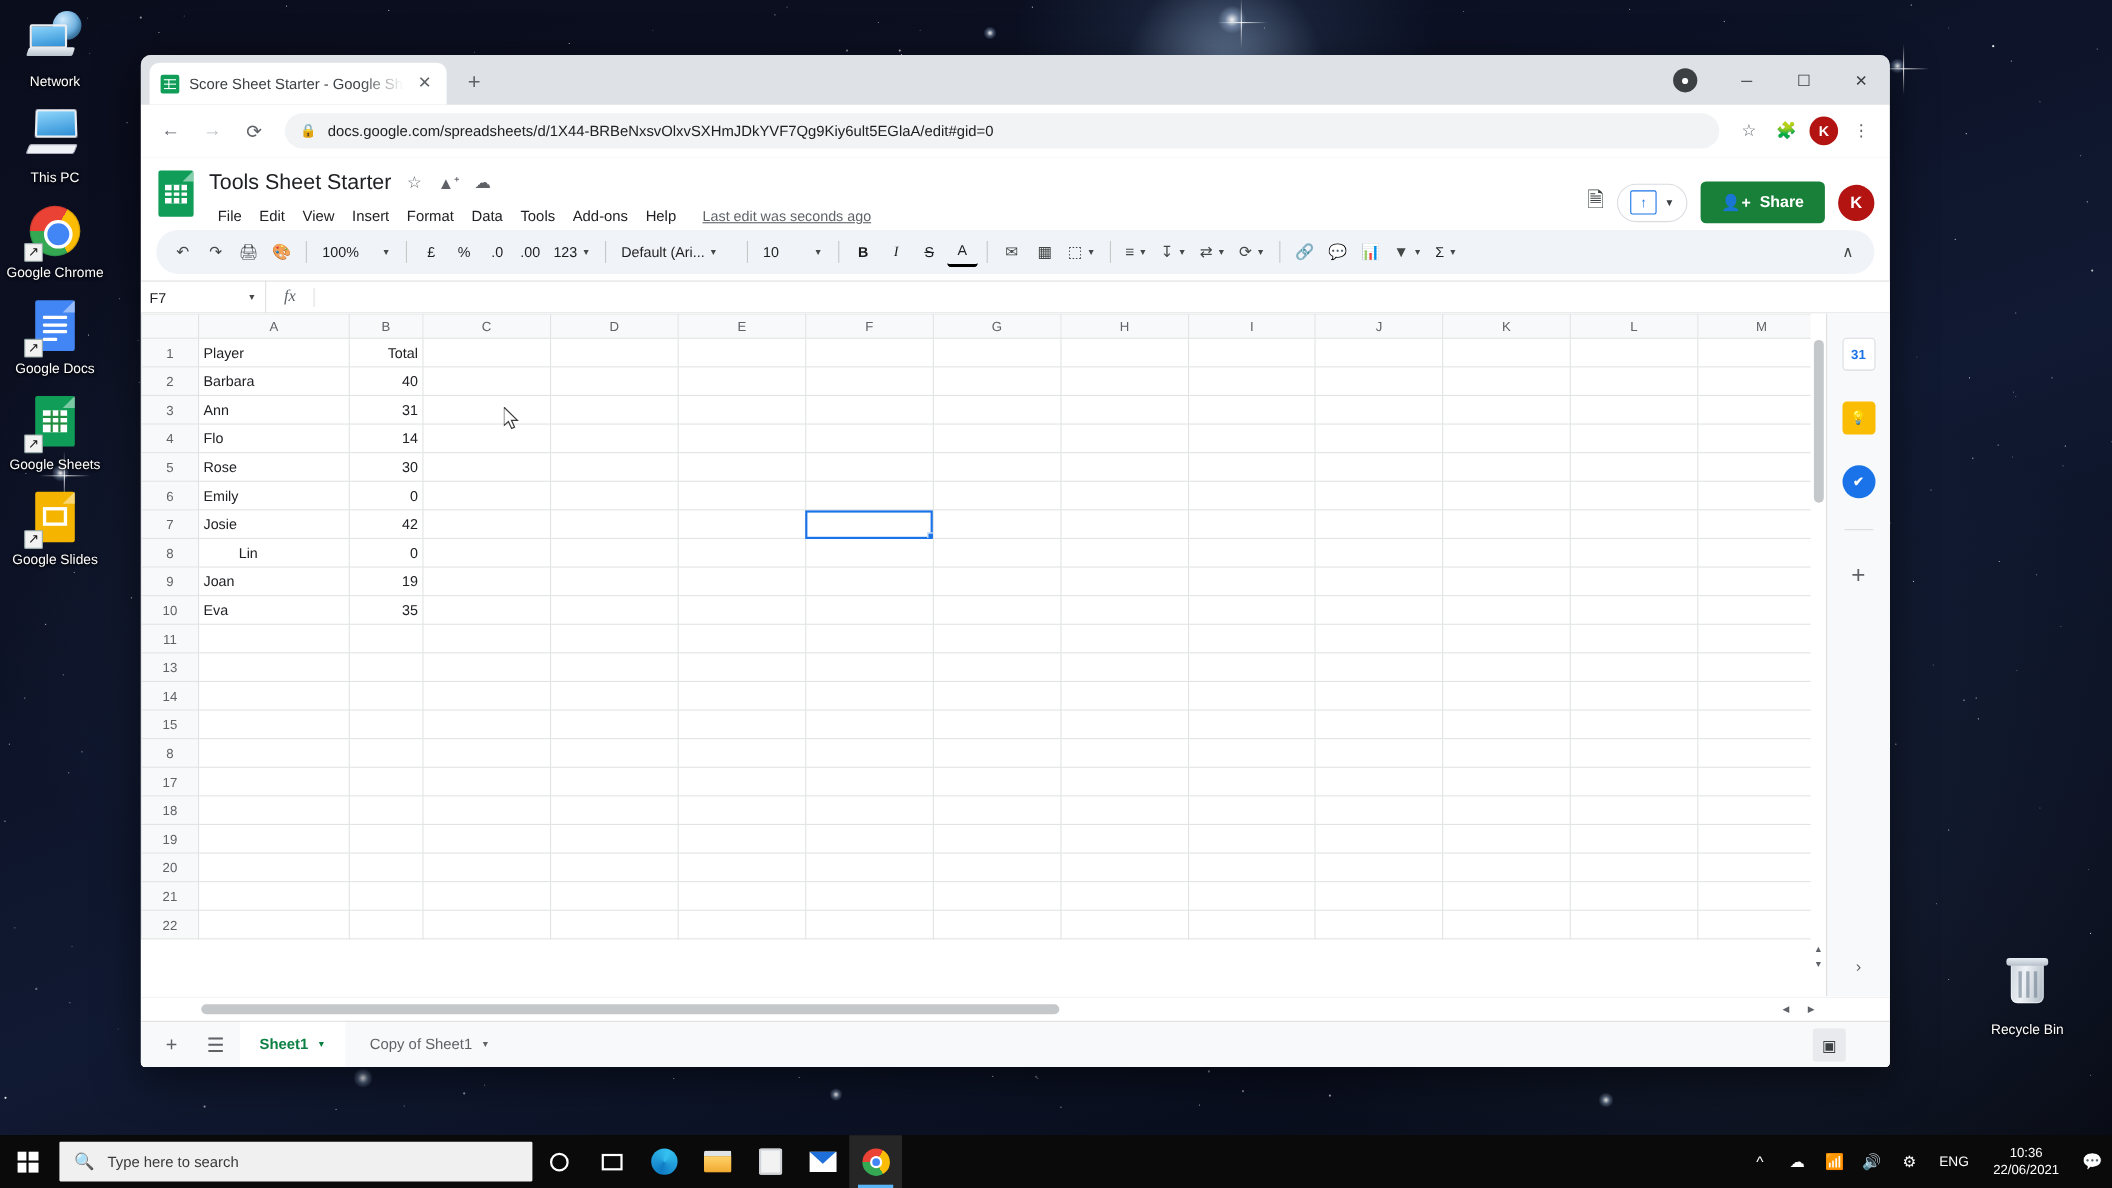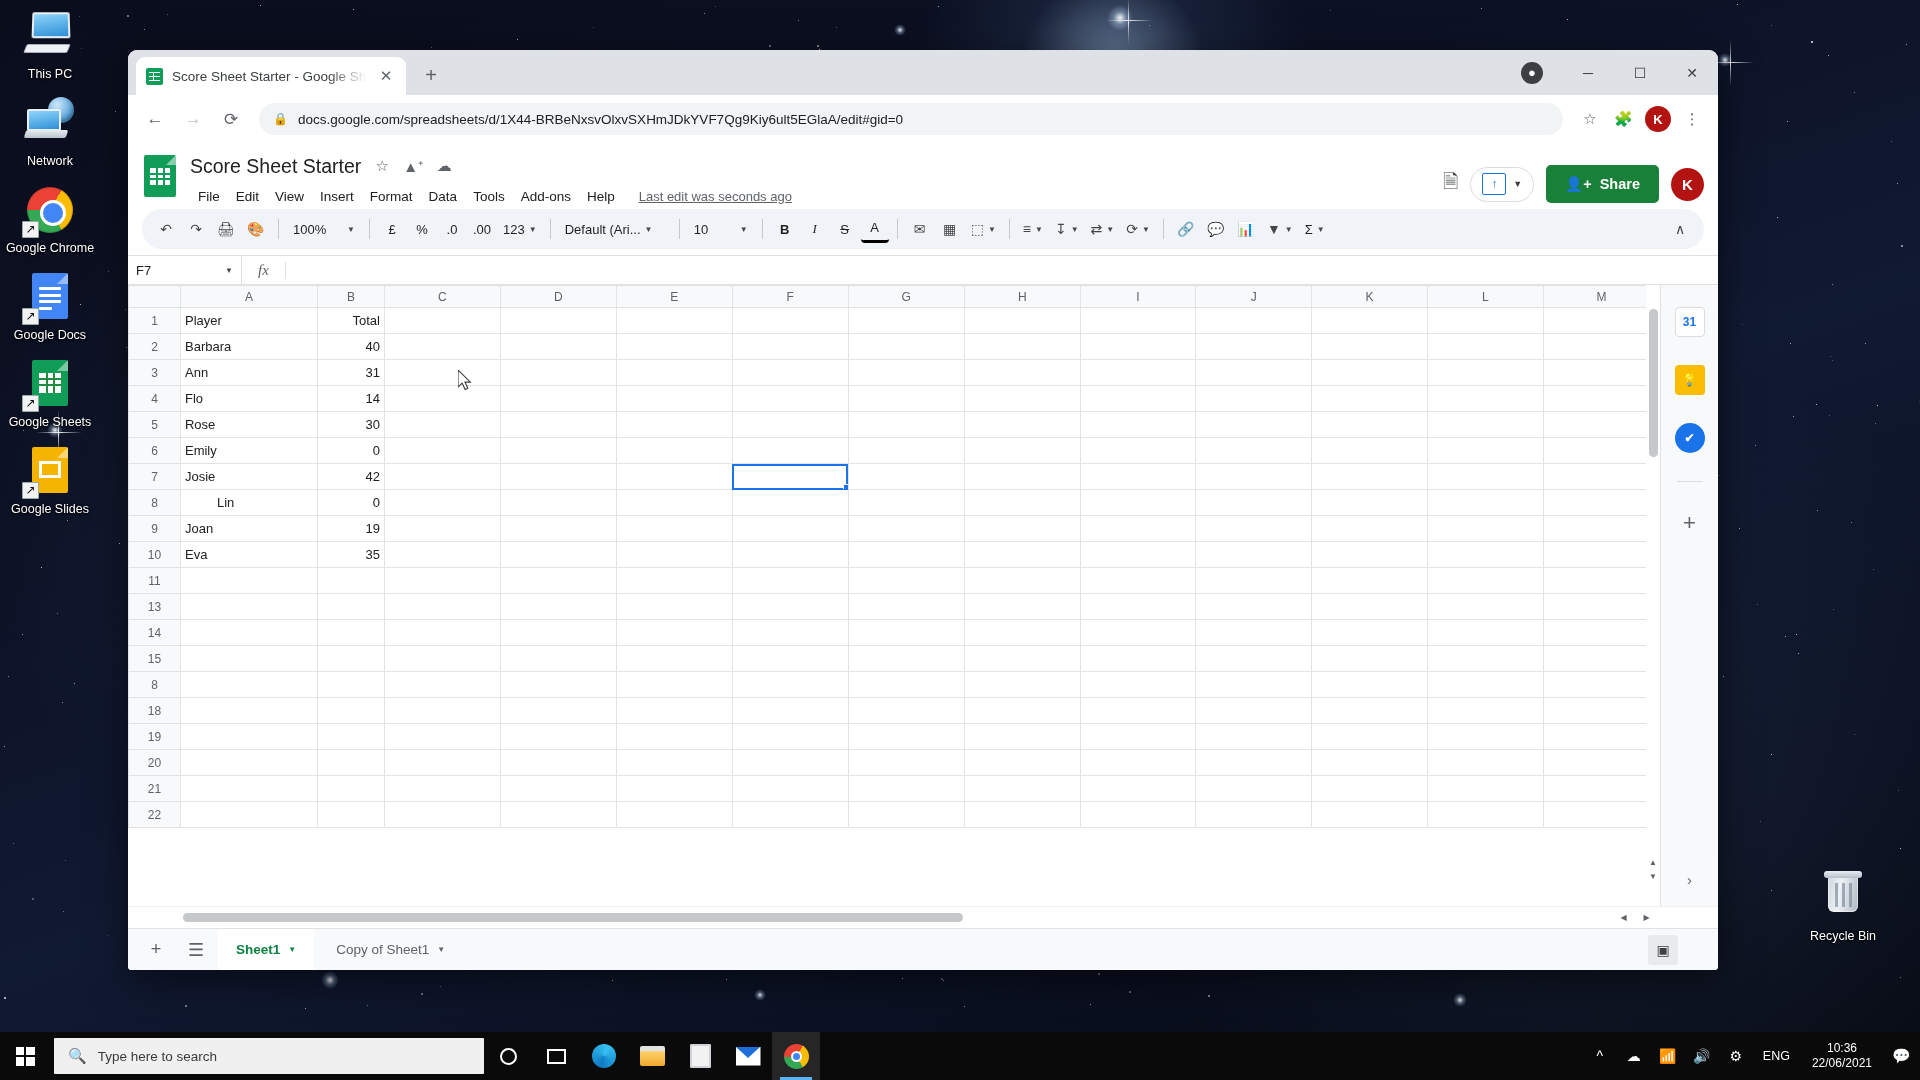--- a/index.html
+++ b/index.html
@@ -689,32 +689,32 @@
       <span class="glow" style="left:894px;top:24px;width:12px;height:12px"></span>
       <span class="bigstar" style="left:1128px;top:20px"></span>
       <span class="bigstar" style="left:58px;top:432px"></span>
       <span class="bigstar" style="left:1730px;top:62px"></span>
     </div>
 </div>
 
 <div id="desktop-icons">
   <div class="desk-icon">
     <div class="glyph">
-      <div class="mon-screen" style="top:2px;left:8px;width:38px;height:26px;transform:perspective(60px) rotateX(6deg);"></div>
-      <div class="kb"></div>
-    </div>
-    <div class="lbl">This PC</div>
-  </div>
-  <div class="desk-icon">
-    <div class="glyph">
       <div class="globe"></div>
         <div class="mon-screen" style="top:12px;left:3px;width:34px;height:22px;"></div>
       <div class="mon-base" style="top:33px;left:1px;width:42px;"></div>
     </div>
     <div class="lbl">Network</div>
+  </div>
+  <div class="desk-icon">
+    <div class="glyph">
+      <div class="mon-screen" style="top:2px;left:8px;width:38px;height:26px;transform:perspective(60px) rotateX(6deg);"></div>
+      <div class="kb"></div>
+    </div>
+    <div class="lbl">This PC</div>
   </div>
   <div class="desk-icon">
     <div class="glyph">
       <div class="chrome-logo"></div>
       <div class="shortcut-arrow">↗</div>
     </div>
     <div class="lbl">Google Chrome</div>
   </div>
   <div class="desk-icon">
     <div class="glyph">
@@ -812,21 +812,21 @@
           <div class="gr">
             <i style="left:0;top:5px;width:100%;height:1.5px"></i>
             <i style="left:0;top:10px;width:100%;height:1.5px"></i>
             <i style="left:6px;top:0;width:1.5px;height:100%"></i>
             <i style="left:13px;top:0;width:1.5px;height:100%"></i>
           </div>
         </div>
       </div>
       <div id="titleblock">
         <div id="title-row">
-          <span id="doc-title">Score Sheet Starter</span>
+          <span id="doc-title">Tools Sheet Starter</span>
           <span class="title-ic">☆</span>
           <span class="title-ic">▲⁺</span>
           <span class="title-ic">☁</span>
         </div>
         <div id="menubar">
           <span class="menu-item">File</span>
           <span class="menu-item">Edit</span>
           <span class="menu-item">View</span>
           <span class="menu-item">Insert</span>
           <span class="menu-item">Format</span>
@@ -1171,20 +1171,36 @@
                 <td style="width: 126px;"></td>
                 <td style="width: 126px;"></td>
                 <td style="width: 126px;"></td>
                 <td style="width: 126px;"></td>
                 <td style="width: 126px;"></td>
                 <td style="width: 126px;"></td>
                 <td style="width: 126px;"></td>
                 <td style="width: 126px;"></td>
               </tr>
               <tr>
+                <th class="rowhdr">17</th>
+                <td style="width: 145px;"></td>
+                <td style="width: 70px;"></td>
+                <td style="width: 126px;"></td>
+                <td style="width: 126px;"></td>
+                <td style="width: 126px;"></td>
+                <td style="width: 126px;"></td>
+                <td style="width: 126px;"></td>
+                <td style="width: 126px;"></td>
+                <td style="width: 126px;"></td>
+                <td style="width: 126px;"></td>
+                <td style="width: 126px;"></td>
+                <td style="width: 126px;"></td>
+                <td style="width: 126px;"></td>
+              </tr>
+              <tr>
                 <th class="rowhdr">18</th>
                 <td style="width: 145px;"></td>
                 <td style="width: 70px;"></td>
                 <td style="width: 126px;"></td>
                 <td style="width: 126px;"></td>
                 <td style="width: 126px;"></td>
                 <td style="width: 126px;"></td>
                 <td style="width: 126px;"></td>
                 <td style="width: 126px;"></td>
                 <td style="width: 126px;"></td>

